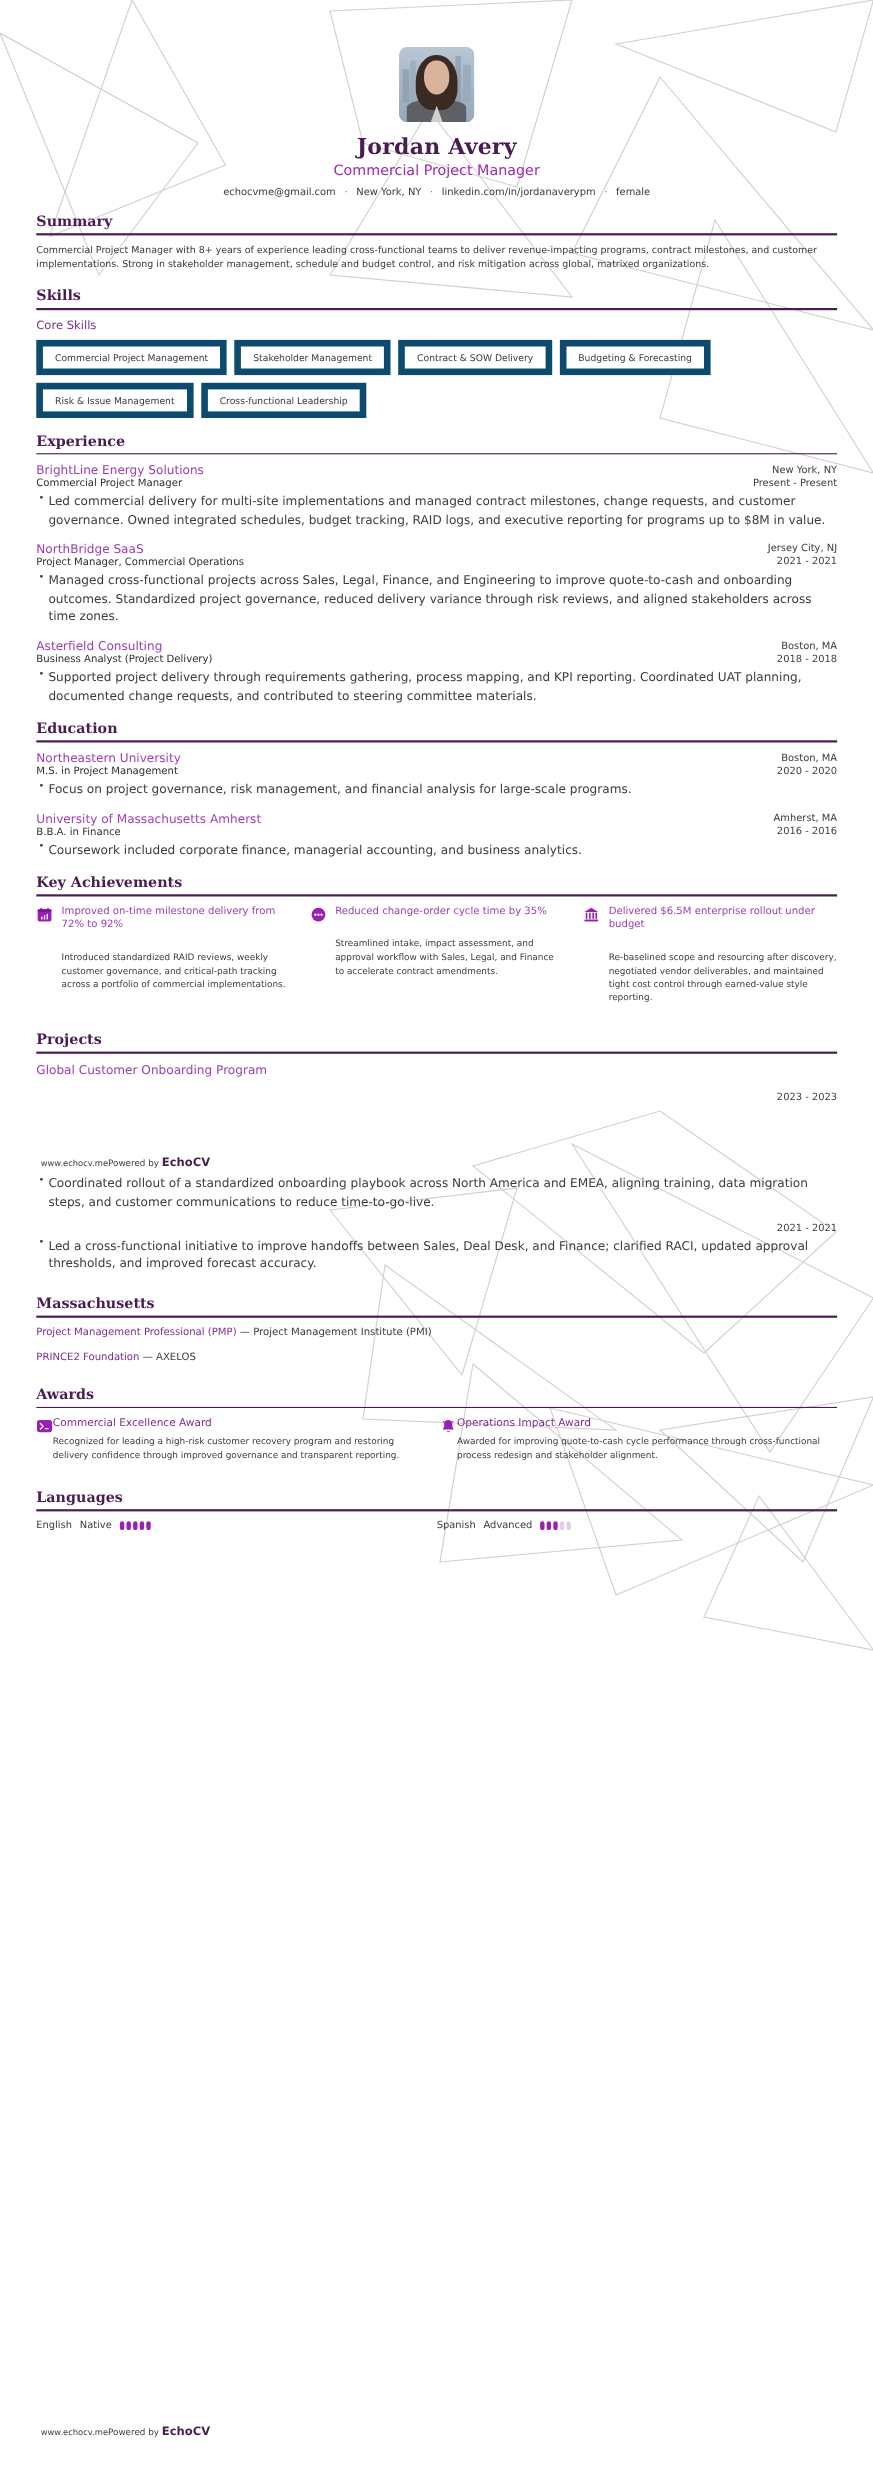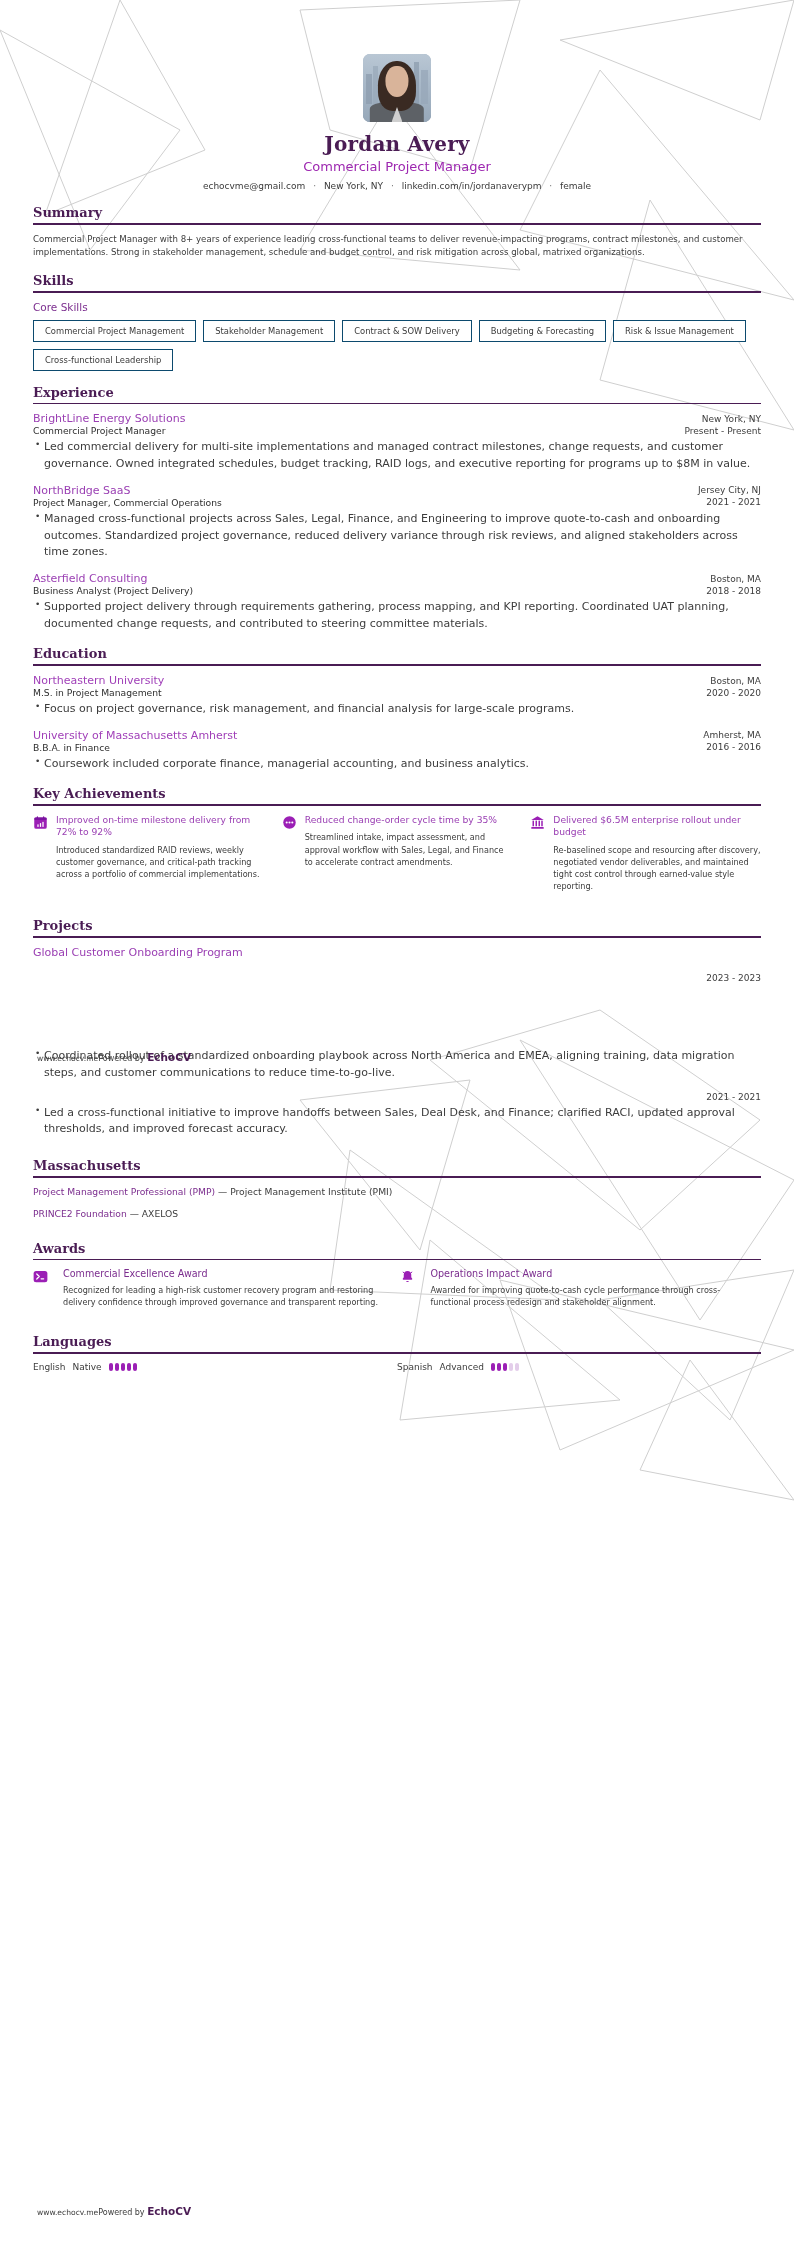--- a/index.html
+++ b/index.html
@@ -20,21 +20,21 @@
     position: absolute;
     inset: 0;
     width: 794px;
     height: 2246px;
     pointer-events: none;
     z-index: 0;
   }
   .content {
     position: relative;
     z-index: 1;
-    padding: 16px 33px;
+    padding: 5px 33px;
   }
 
   
   .header { text-align: center; padding-top: 38px; }
   .avatar {
     width: 68px; height: 68px;
     border-radius: 7px;
     margin: 0 auto 10px;
     overflow: hidden;
     position: relative;
@@ -117,21 +117,21 @@
   }
 
   
   .skill-group-title {
     font-size: 10.5px;
     color: #7b2d8e;
     margin-bottom: 7px;
   }
   .chips { display: flex; flex-wrap: wrap; gap: 7px; }
   .chip {
-    border: 1px solid #0c4a6e;
+    border: 6px solid #0c4a6e;
     padding: 5px 11px;
     font-size: 8.4px;
     color: #3a3a3a;
     background: #fff;
     white-space: nowrap;
   }
 
   
   .entry { margin-bottom: 11px; }
   .entry-row { display: flex; justify-content: space-between; align-items: center; }
@@ -166,21 +166,21 @@
   .ach-icon {
     width: 15px; height: 15px;
     flex: 0 0 15px;
     margin-top: 1px;
     display: flex; align-items: center; justify-content: center;
   }
   .ach-title {
     font-size: 9.2px;
     color: #9a3fb3;
     line-height: 1.35;
-    margin-bottom: 5px;
+    margin-bottom: 16px;
   }
   .ach-desc {
     font-size: 8.1px;
     line-height: 1.5;
     color: #3c3c3c;
   }
 
   
   .proj-title { font-size: 11px; color: #9a3fb3; }
   .proj-date {
@@ -193,21 +193,21 @@
   
   .cert {
     font-size: 9.2px;
     color: #7b2d8e;
     margin-bottom: 11px;
   }
   .cert .issuer { color: #3c3c3c; }
 
   
   .awards-grid { display: flex; gap: 18px; }
-  .award { flex: 1; display: flex; gap: 15px; max-width: 48%; }
+  .award { flex: 1; display: flex; gap: 0; max-width: 48%; }
   .award-icon {
     width: 15px; height: 15px; flex: 0 0 15px;
     margin-top: 1px;
     display: flex; align-items: center; justify-content: center;
   }
   .award-title { font-size: 9.6px; color: #7b2d8e; margin-bottom: 5px; }
   .award-desc { font-size: 8.1px; line-height: 1.5; color: #3c3c3c; }
 
   
   .lang-grid { display: flex; }

